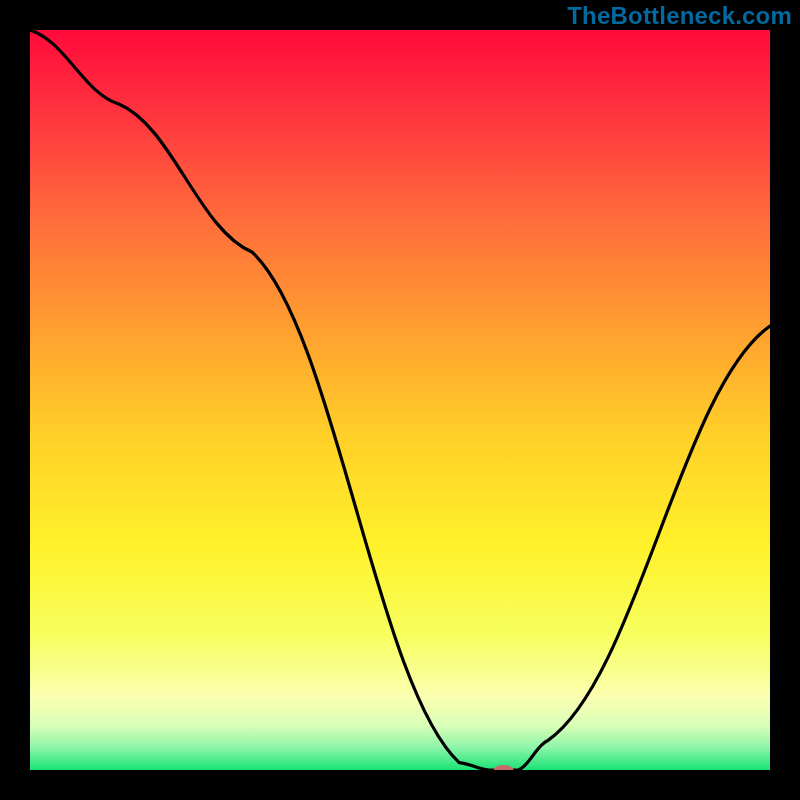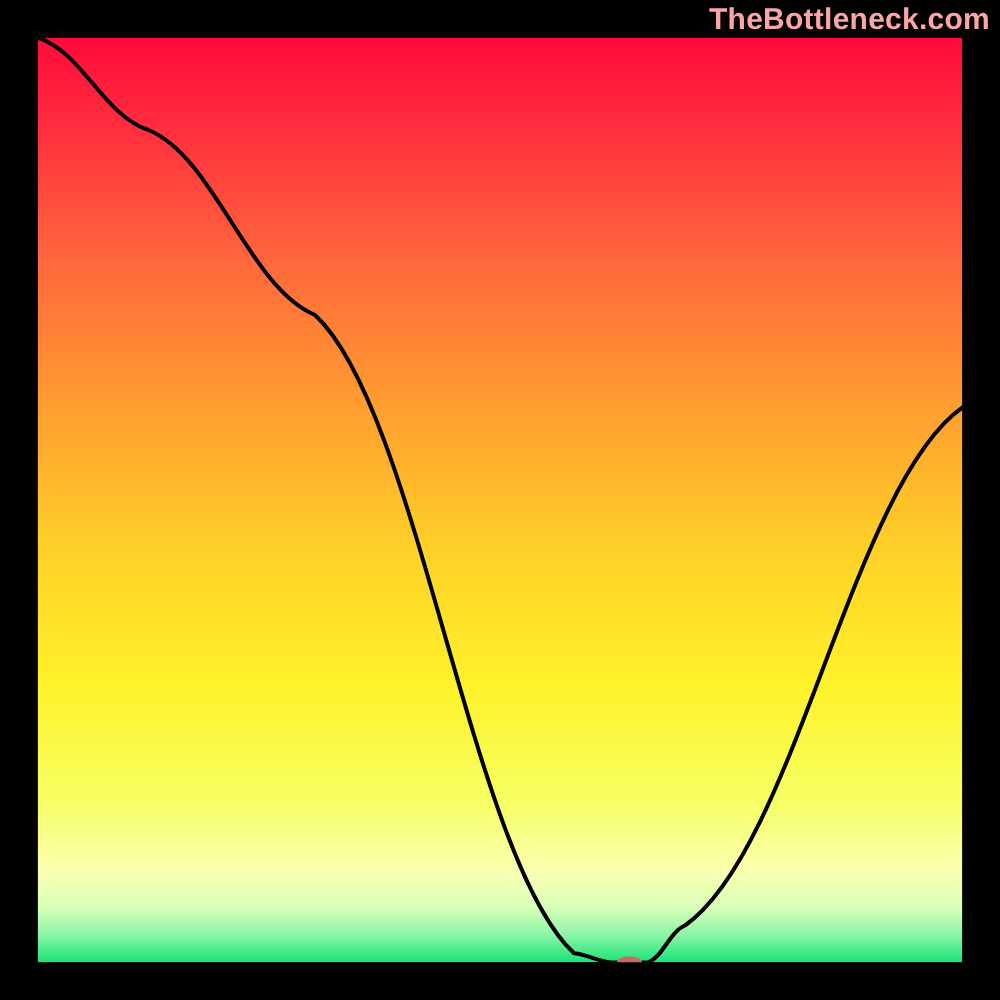--- a/index.html
+++ b/index.html
@@ -13,21 +13,21 @@
   }
   .container {
     position: relative;
     width: 800px;
     height: 800px;
   }
   .watermark {
     position: absolute;
     top: 2px;
     right: 8px;
-    color: #fca5a5;
+    color: #0369a1;
     font-size: 24px;
     font-weight: bold;
     z-index: 10;
     letter-spacing: 0.2px;
   }
   .border {
     position: absolute;
     left: 0;
     top: 0;
     width: 800px;

